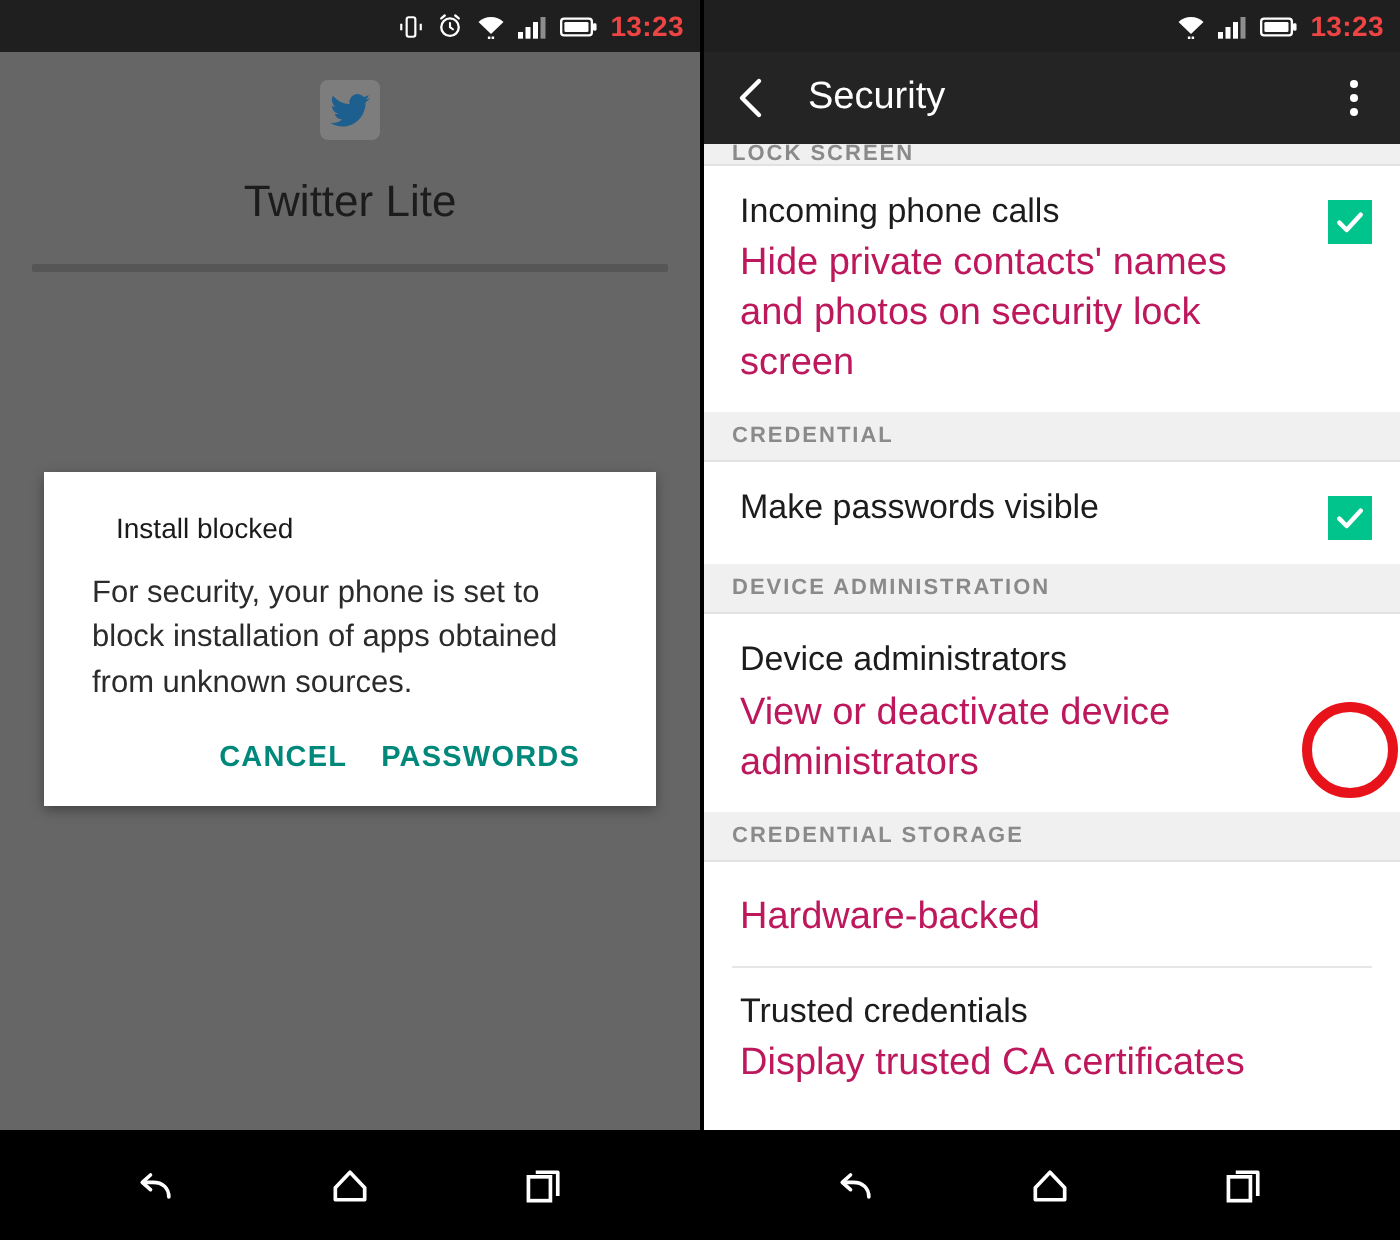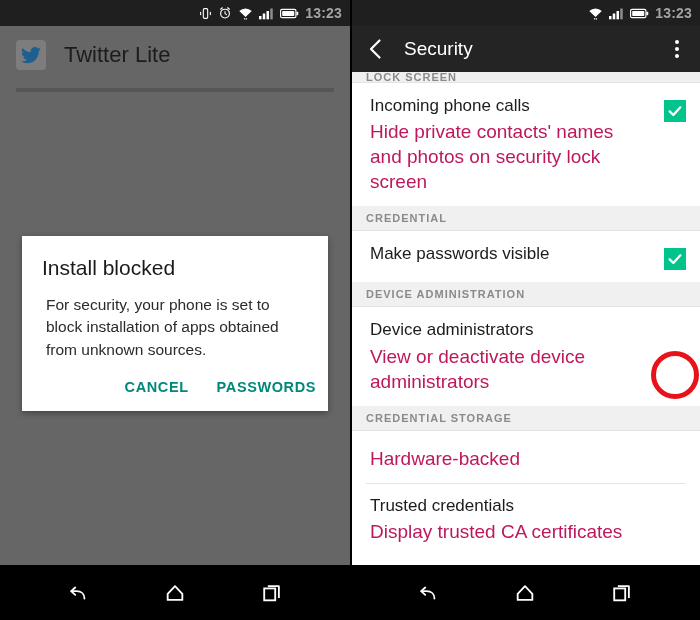--- a/index.html
+++ b/index.html
@@ -15,46 +15,46 @@
   .pane { position:absolute; top:0; width:350px; height:565px; overflow:hidden; }
   .pane-left  { left:0;   background:#666666; }
   .pane-right { left:350px; background:#ffffff; border-left:2px solid #000; }
 
   
   .statusbar {
     height:26px; background:#1f1f1f; color:#fff;
     display:flex; align-items:center; justify-content:flex-end;
     padding:0 8px; gap:6px;
   }
-  .sb-time { font-size:14px; font-weight:bold; letter-spacing:.2px; color:#a3a3a3; }
+  .sb-time { font-size:14px; font-weight:bold; letter-spacing:.2px; color:#ef4444; }
   .sb-ico { display:flex; align-items:flex-end; }
 
   
   .app-header { padding:14px 16px 0 16px; }
-  .app-row { display:flex; align-items:center; gap:18px; }
+  .app-row { display:flex; align-items:center; gap:18px;flex-direction:column; }
   .app-icon {
     width:30px; height:30px; border-radius:4px; background:#7d7d7d;
     display:flex; align-items:center; justify-content:center;
   }
   .app-title { font-size:22px; color:#1c1c1c; }
   .app-rule { margin-top:18px; height:4px; background:#565656; border-radius:1px; }
 
   
   .dialog {
     position:absolute; left:22px; top:236px; width:306px;
     background:#fff; box-shadow:0 2px 6px rgba(0,0,0,.35);
   }
-  .dlg-title { font-size:21px; color:#1a1a1a; padding:20px 24px 0 20px; }
+  .dlg-title { font-size:14px; color:#1a1a1a; padding:20px 24px 0 36px; }
   .dlg-body {
     font-size:15.5px; line-height:1.45; color:#2b2b2b;
     padding:14px 24px 0 24px;
   }
   .dlg-actions {
-    display:flex; justify-content:flex-end; gap:28px;
-    padding:18px 12px 16px 24px;
+    display:flex; justify-content:flex-end; gap:17px;
+    padding:18px 38px 16px 24px;
   }
   .dlg-btn {
     font-size:14.5px; font-weight:bold; letter-spacing:.6px;
     color:#00897b; background:none; border:none; cursor:pointer;
     font-family:"Liberation Sans", sans-serif;
   }
 
   
   .set-header {
     height:46px; background:#242424; color:#fff;

